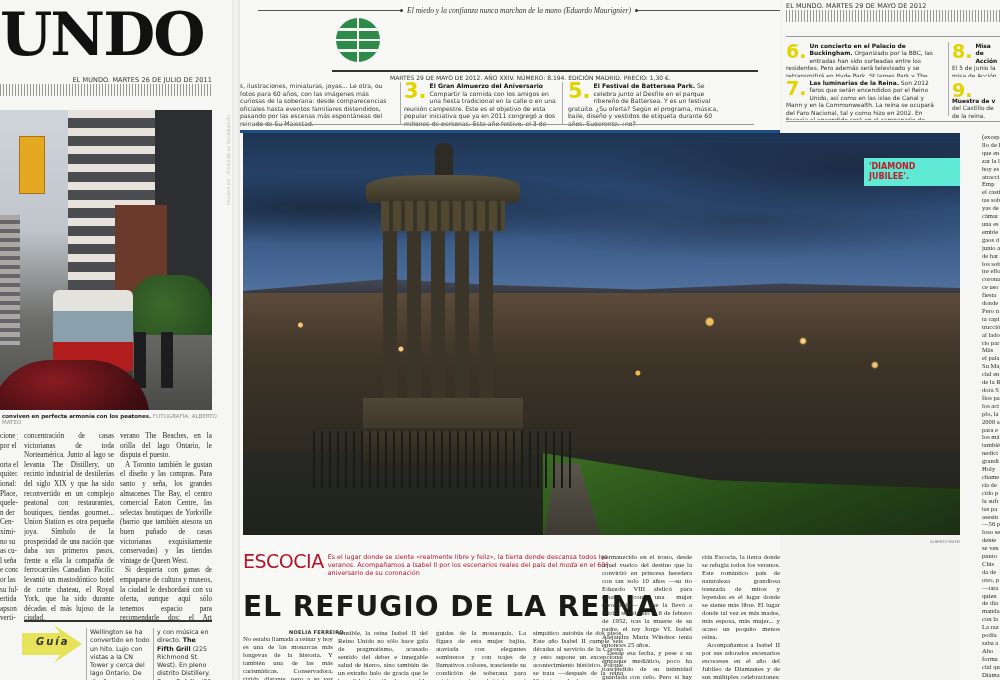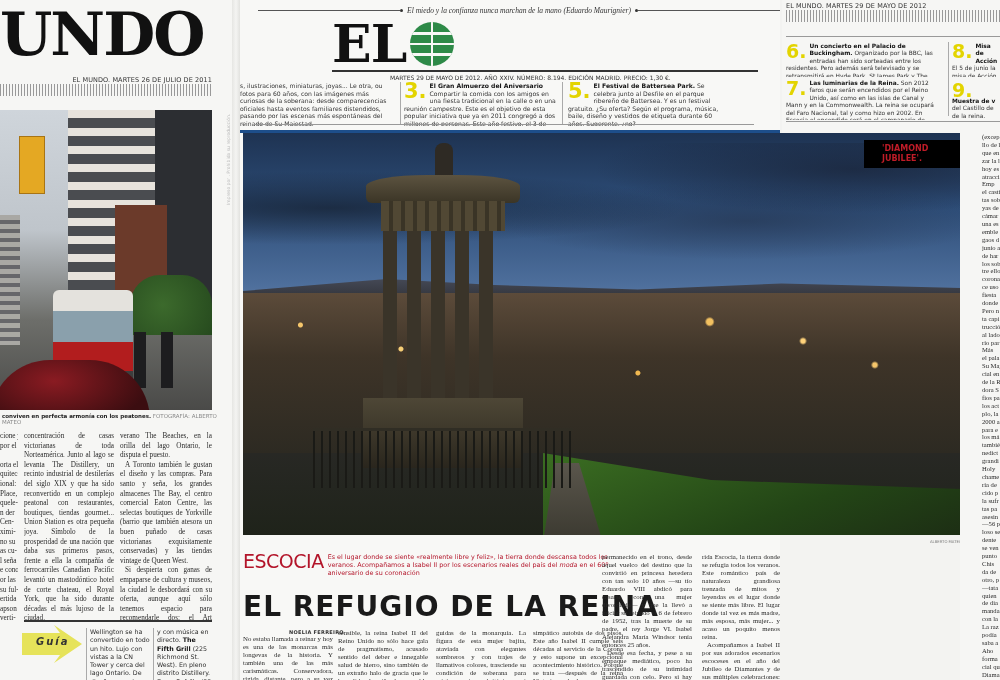--- a/index.html
+++ b/index.html
@@ -88,21 +88,21 @@
   .hero .monument .cap { position: absolute; left: 3px; top: 32px; width: 154px; height: 28px; background: linear-gradient(180deg,#5c5340,#3b3526); border-radius: 40% 40% 6px 6px; }
   .hero .monument .frieze { position: absolute; left: 18px; top: 58px; width: 124px; height: 30px; background: repeating-linear-gradient(90deg,#514834 0 8px,#3a3426 8px 12px); }
   .hero .monument .cols { position: absolute; left: 20px; top: 88px; width: 120px; height: 170px;
     background: repeating-linear-gradient(90deg,#3a3429 0 14px,transparent 14px 24px); }
   .hero .monument .base { position: absolute; left: 0; top: 255px; width: 160px; height: 70px; background: linear-gradient(180deg,#4e4736,#2a261d); }
   .hero .railing { position: absolute; left: 70px; top: 295px; width: 260px; height: 60px; background: repeating-linear-gradient(90deg,#1a1a16 0 2px,transparent 2px 8px); border-top: 3px solid #302d24; }
   .hero .path { position: absolute; left: 300px; top: 330px; width: 60px; height: 80px; background: linear-gradient(180deg,#5a564c,#3a382f); clip-path: polygon(20% 0,60% 0,100% 100%,0 100%); }
 
   .hero-credit { position: absolute; top: 539px; left: 690px; font-family: "DejaVu Sans", sans-serif; font-size: 3.8px; color: #777; }
 
-  .callout { position: absolute; top: 140px; left: 623px; width: 97px; background: #000000; padding: 4px 18px; font-family: "DejaVu Sans", sans-serif; color: #c01c28; }
+  .callout { position: absolute; top: 158px; left: 623px; width: 97px; background: #5eead4; padding: 4px 5px; font-family: "DejaVu Sans", sans-serif; color: #c01c28; }
   .callout-title { font-weight: 700; font-size: 8px; line-height: 10px; }
   .callout-body { font-size: 6.5px; line-height: 8.3px; }
 
   .kicker-row { position: absolute; top: 552px; left: 3px; width: 380px; font-family: "DejaVu Sans", sans-serif; color: #b3152a; }
   .kicker { font-size: 19px; line-height: 18px; float: left; margin-right: 4px; letter-spacing: -0.5px; }
   .kicker-dek { font-size: 6.4px; line-height: 8px; padding-top: 1px; }
   .kicker-dek i { font-style: italic; }
   .headline { position: absolute; top: 590px; left: 3px; font-family: "DejaVu Sans", sans-serif; font-size: 28px; letter-spacing: 1px; color: #1a1a1a; font-weight: 700; }
   .byline { position: absolute; top: 629px; left: 49px; font-family: "DejaVu Sans", sans-serif; font-size: 5px; font-weight: 700; color: #333; letter-spacing: 0.3px; }
 
@@ -199,21 +199,20 @@
 <div class="page page-center">
   <div class="quote-line">
     <div class="hr"></div>
     <div class="dot"></div>
     <span class="q">El miedo y la confianza nunca marchan de la mano (Eduardo Maurignier)</span>
     <div class="dot"></div>
     <div class="hr"></div>
   </div>
 
   <div class="masthead">
-    <span>EL</span>
     <div class="globe">
       <div class="lat" style="top:10px"></div>
       <div class="lat" style="top:20.5px"></div>
       <div class="lat" style="top:31px"></div>
       <div class="lon" style="left:20.5px"></div>
     </div>
   </div>
   <div class="mast-rule"></div>
   <div class="center-dateline">MARTES 29 DE MAYO DE 2012. AÑO XXIV. NÚMERO: 8.194. EDICIÓN MADRID. PRECIO: 1,30 €.</div>
 

